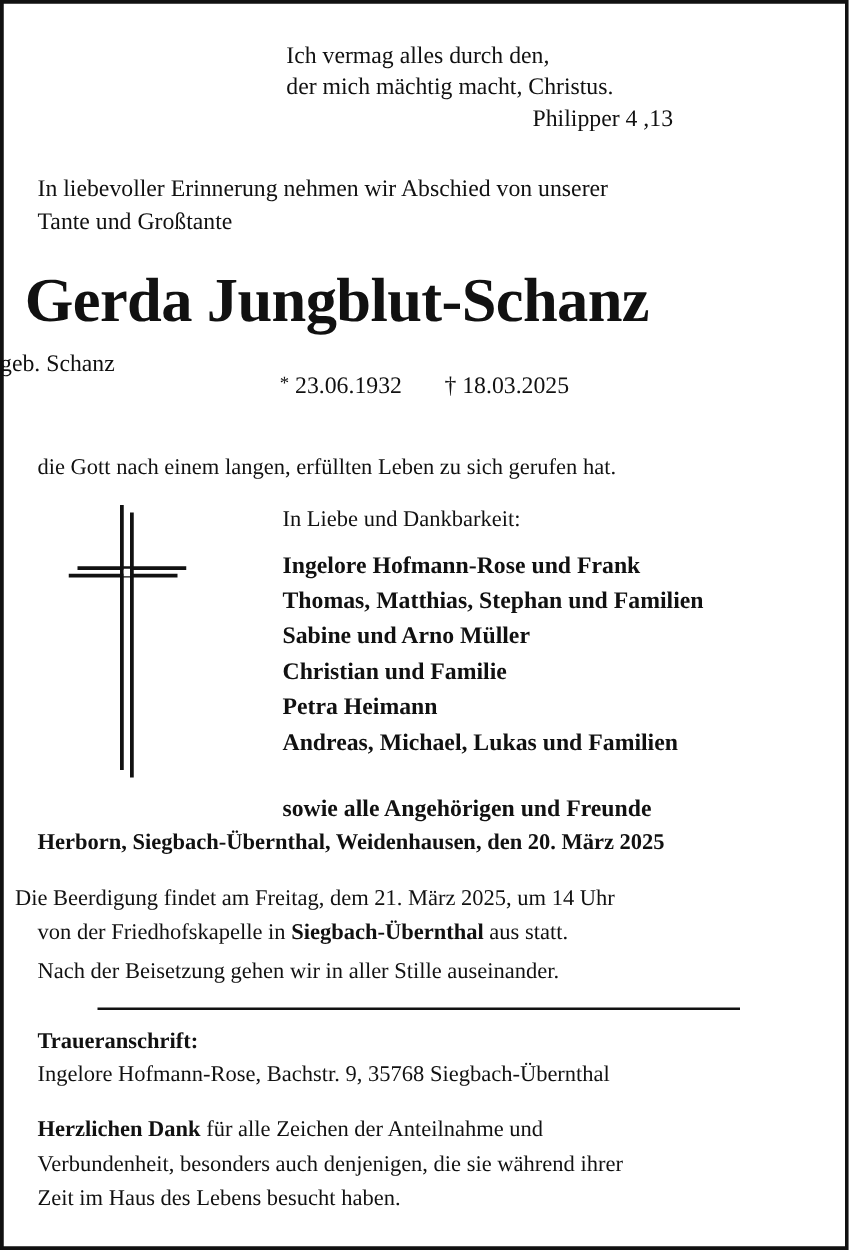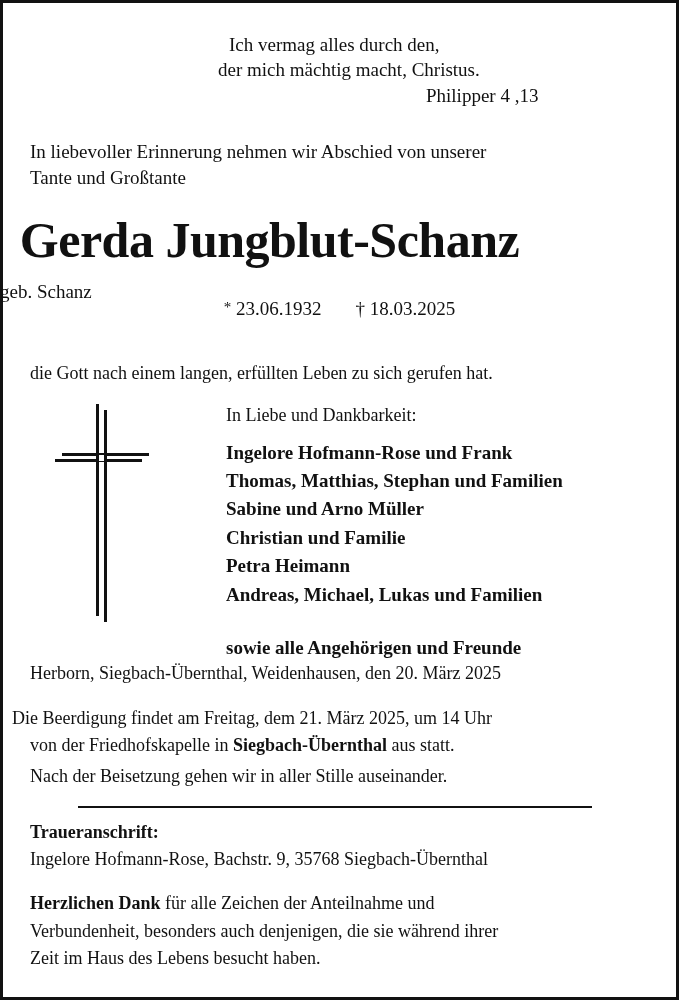--- a/index.html
+++ b/index.html
@@ -78,21 +78,21 @@
       background: #111111;
     }
     b { font-weight: bold; }
   </style>
 </head>
 <body>
 
 <div class="frame"></div>
 
 <div class="abs verse-line" style="left:229px; top:33px;">Ich vermag alles durch den,</div>
-<div class="abs verse-line" style="left:218px; top:58px;">der mich mächtig macht, Christus.</div>
+<div class="abs verse-line" style="left:229px; top:58px;">der mich mächtig macht, Christus.</div>
 <div class="abs verse-ref" style="left:426px; top:84px;">Philipper 4 ,13</div>
 
 <div class="abs intro-line" style="left:30px; top:138px;">In liebevoller Erinnerung nehmen wir Abschied von unserer</div>
 <div class="abs intro-line" style="left:30px; top:164px;">Tante und Großtante</div>
 
 <div class="abs name" style="top:210px;">Gerda Jungblut-Schanz</div>
 <div class="abs born-name" style="top:281px;">geb. Schanz</div>
 <div class="abs dates" style="top:298px;">
   <span class="sym">*</span>
   <span>23.06.1932</span><span class="gap"></span><span>†</span>
@@ -111,21 +111,21 @@
 
 <div class="abs mourners-heading" style="left:226px; top:405px;">In Liebe und Dankbarkeit:</div>
 <div class="abs mourner" style="left:226px; top:439px;">Ingelore Hofmann-Rose und Frank</div>
 <div class="abs mourner" style="left:226px; top:467px;">Thomas, Matthias, Stephan und Familien</div>
 <div class="abs mourner" style="left:226px; top:495px;">Sabine und Arno Müller</div>
 <div class="abs mourner" style="left:226px; top:524px;">Christian und Familie</div>
 <div class="abs mourner" style="left:226px; top:552px;">Petra Heimann</div>
 <div class="abs mourner" style="left:226px; top:581px;text-align:center;">Andreas, Michael, Lukas und Familien</div>
 <div class="abs mourner" style="left:226px; top:609px;margin-top:25px;">sowie alle Angehörigen und Freunde</div>
 
-<div class="abs body19" style="left:30px; top:659px;">Herborn, Siegbach-Übernthal, Weidenhausen, den 20. März 2025</div>
+<div class="abs body19" style="left:30px; top:659px;font-weight:bold;">Herborn, Siegbach-Übernthal, Weidenhausen, den 20. März 2025</div>
 
 <div class="abs body19" style="left:12px; top:704px;">Die Beerdigung findet am Freitag, dem 21. März 2025, um 14 Uhr</div>
 <div class="abs body19" style="left:30px; top:731px;"><span>von der Friedhofskapelle in </span><b>Siegbach-Übernthal</b><span> aus statt.</span></div>
 <div class="abs body19" style="left:30px; top:762px;">Nach der Beisetzung gehen wir in aller Stille auseinander.</div>
 
 <div class="divider"></div>
 
 <div class="abs body19" style="left:30px; top:818px; font-weight:bold;">Traueranschrift:</div>
 <div class="abs body19" style="left:30px; top:845px;">Ingelore Hofmann-Rose, Bachstr. 9, 35768 Siegbach-Übernthal</div>
 

